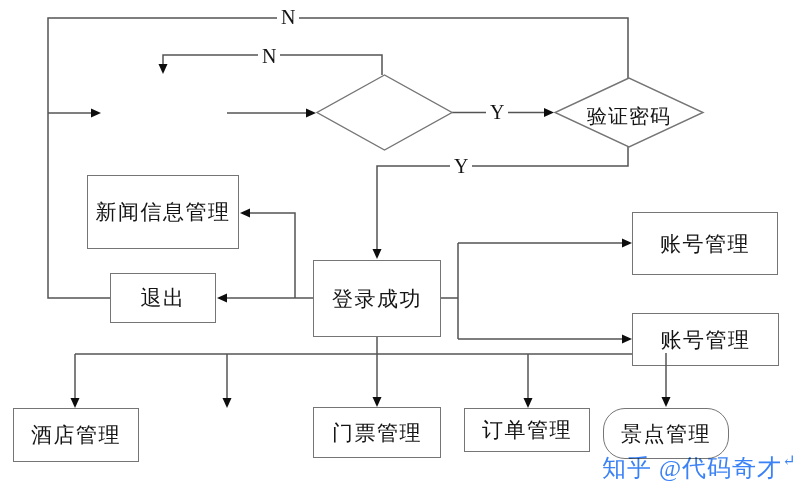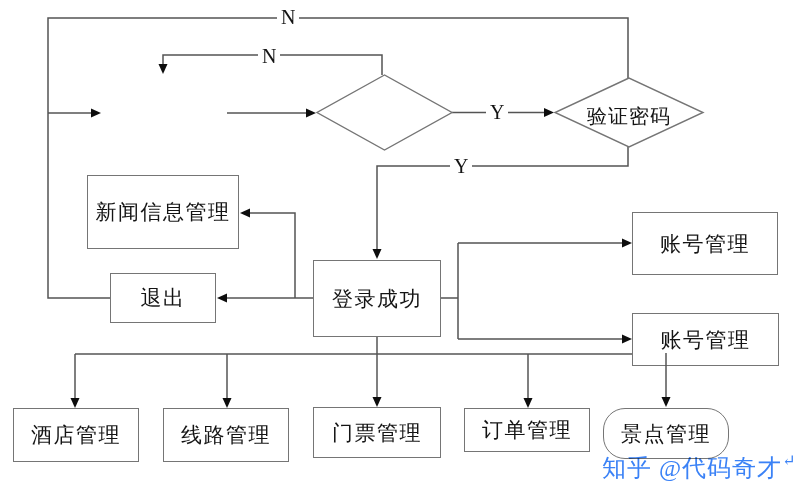--- a/index.html
+++ b/index.html
@@ -170,23 +170,20 @@
   </div>
   <div class="node n-account">
     <span>账号管理</span>
   </div>
   <div class="node n-message">
     <span>账号管理</span>
   </div>
   <div class="node n-hotel">
     <span>酒店管理</span>
   </div>
-  <div class="node n-route">
-    <span>线路管理</span>
-  </div>
   <div class="node n-ticket">
     <span>门票管理</span>
   </div>
   <div class="node n-order">
     <span>订单管理</span>
   </div>
   <div class="node n-attraction">
     <span>景点管理</span>
   </div>
 

